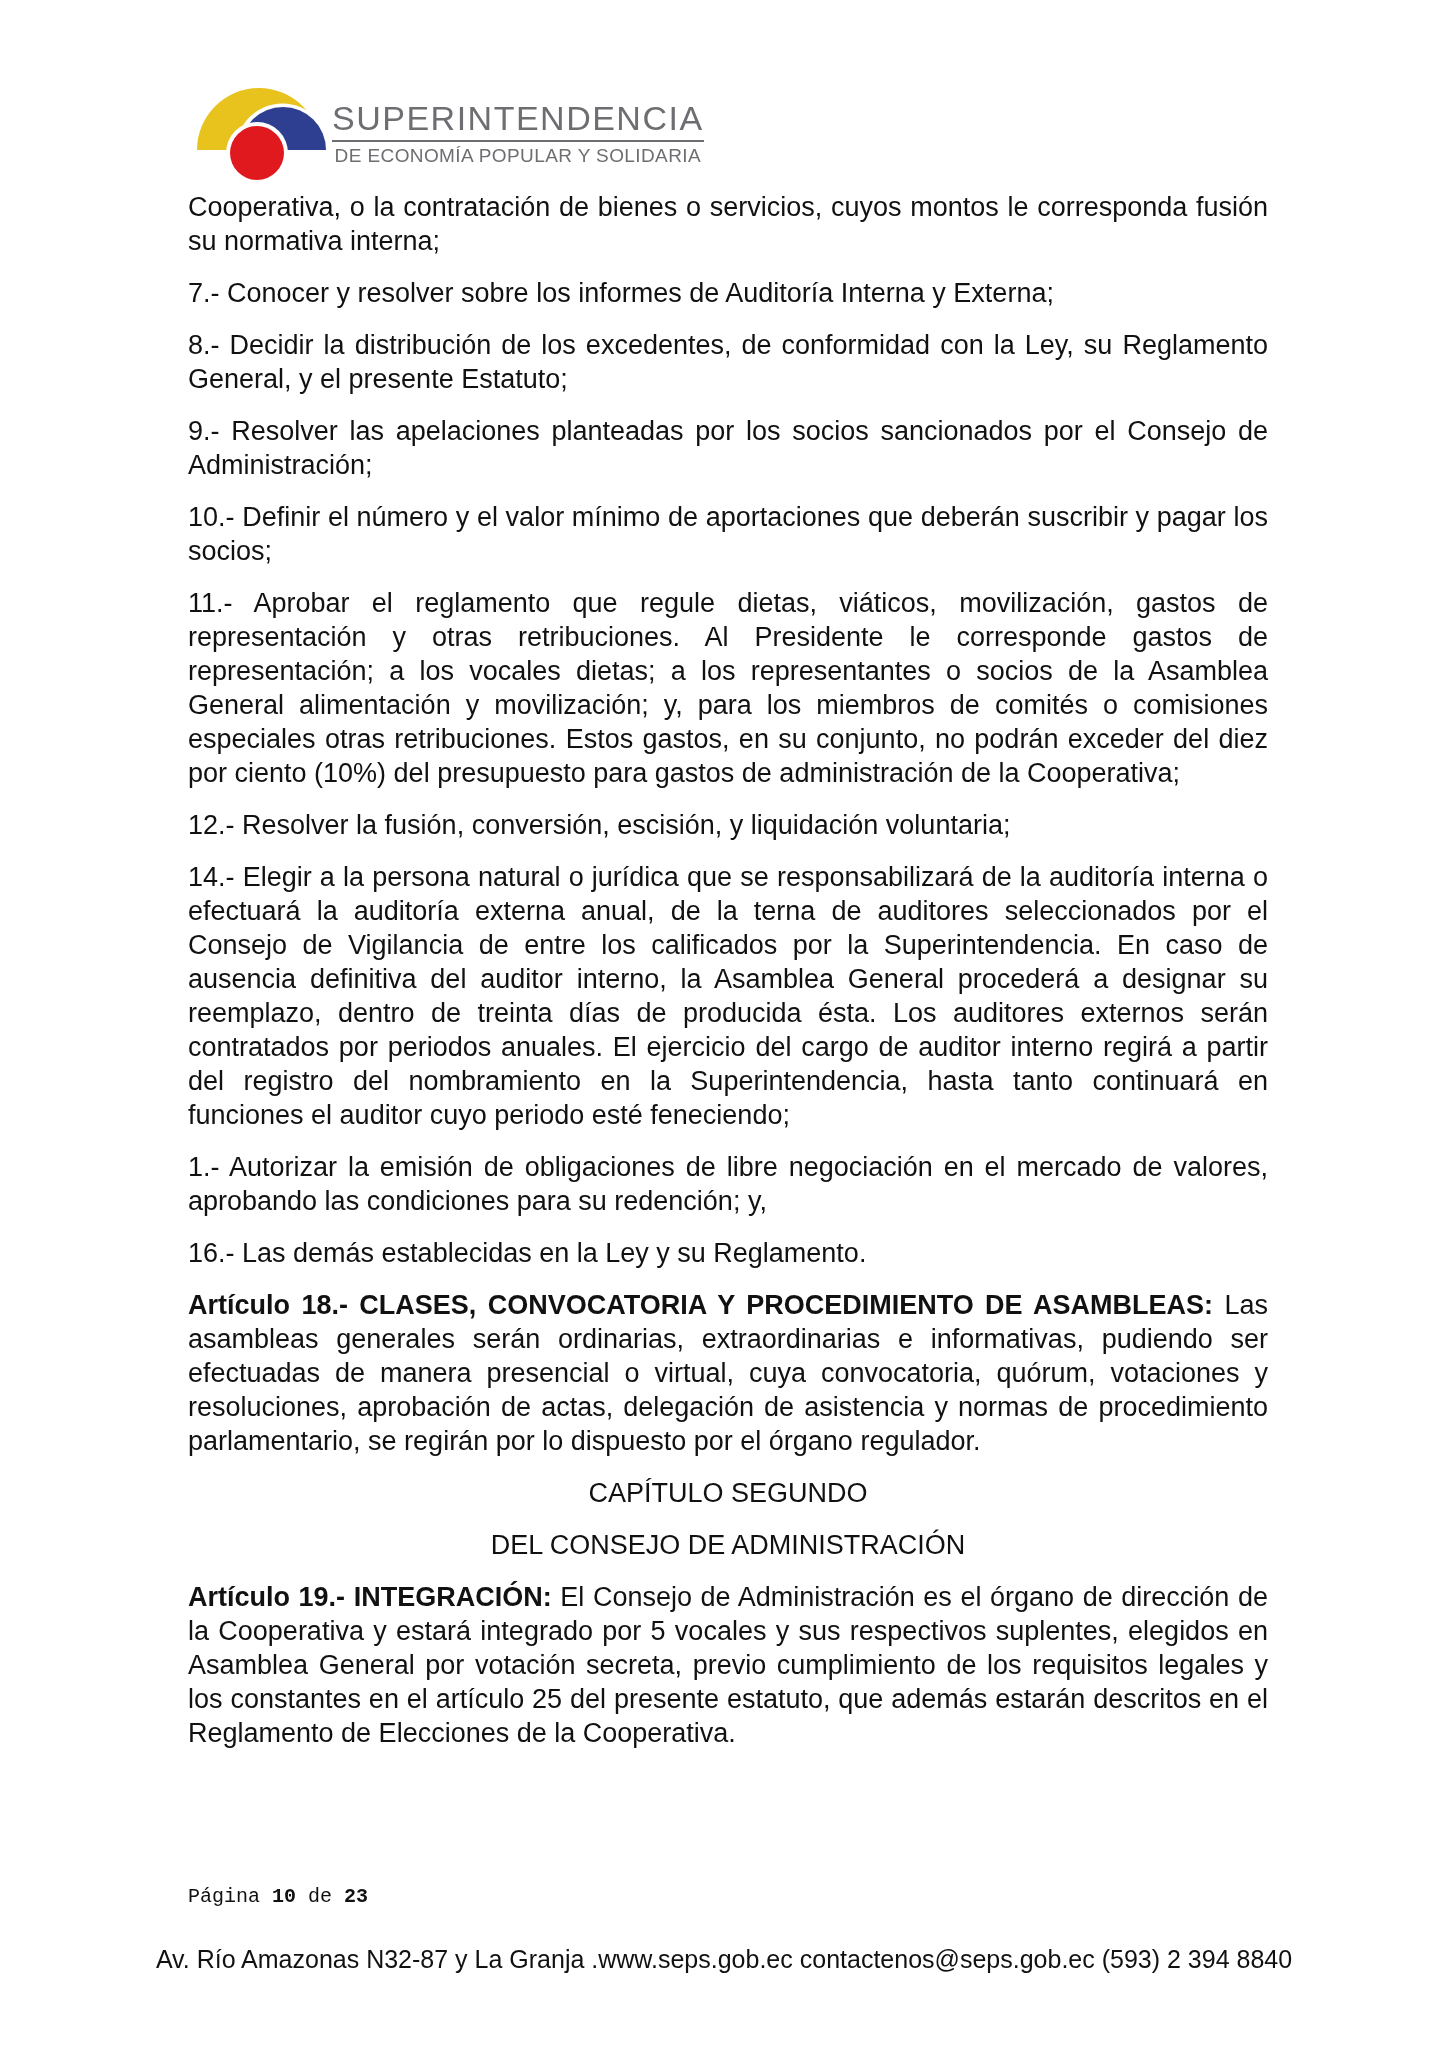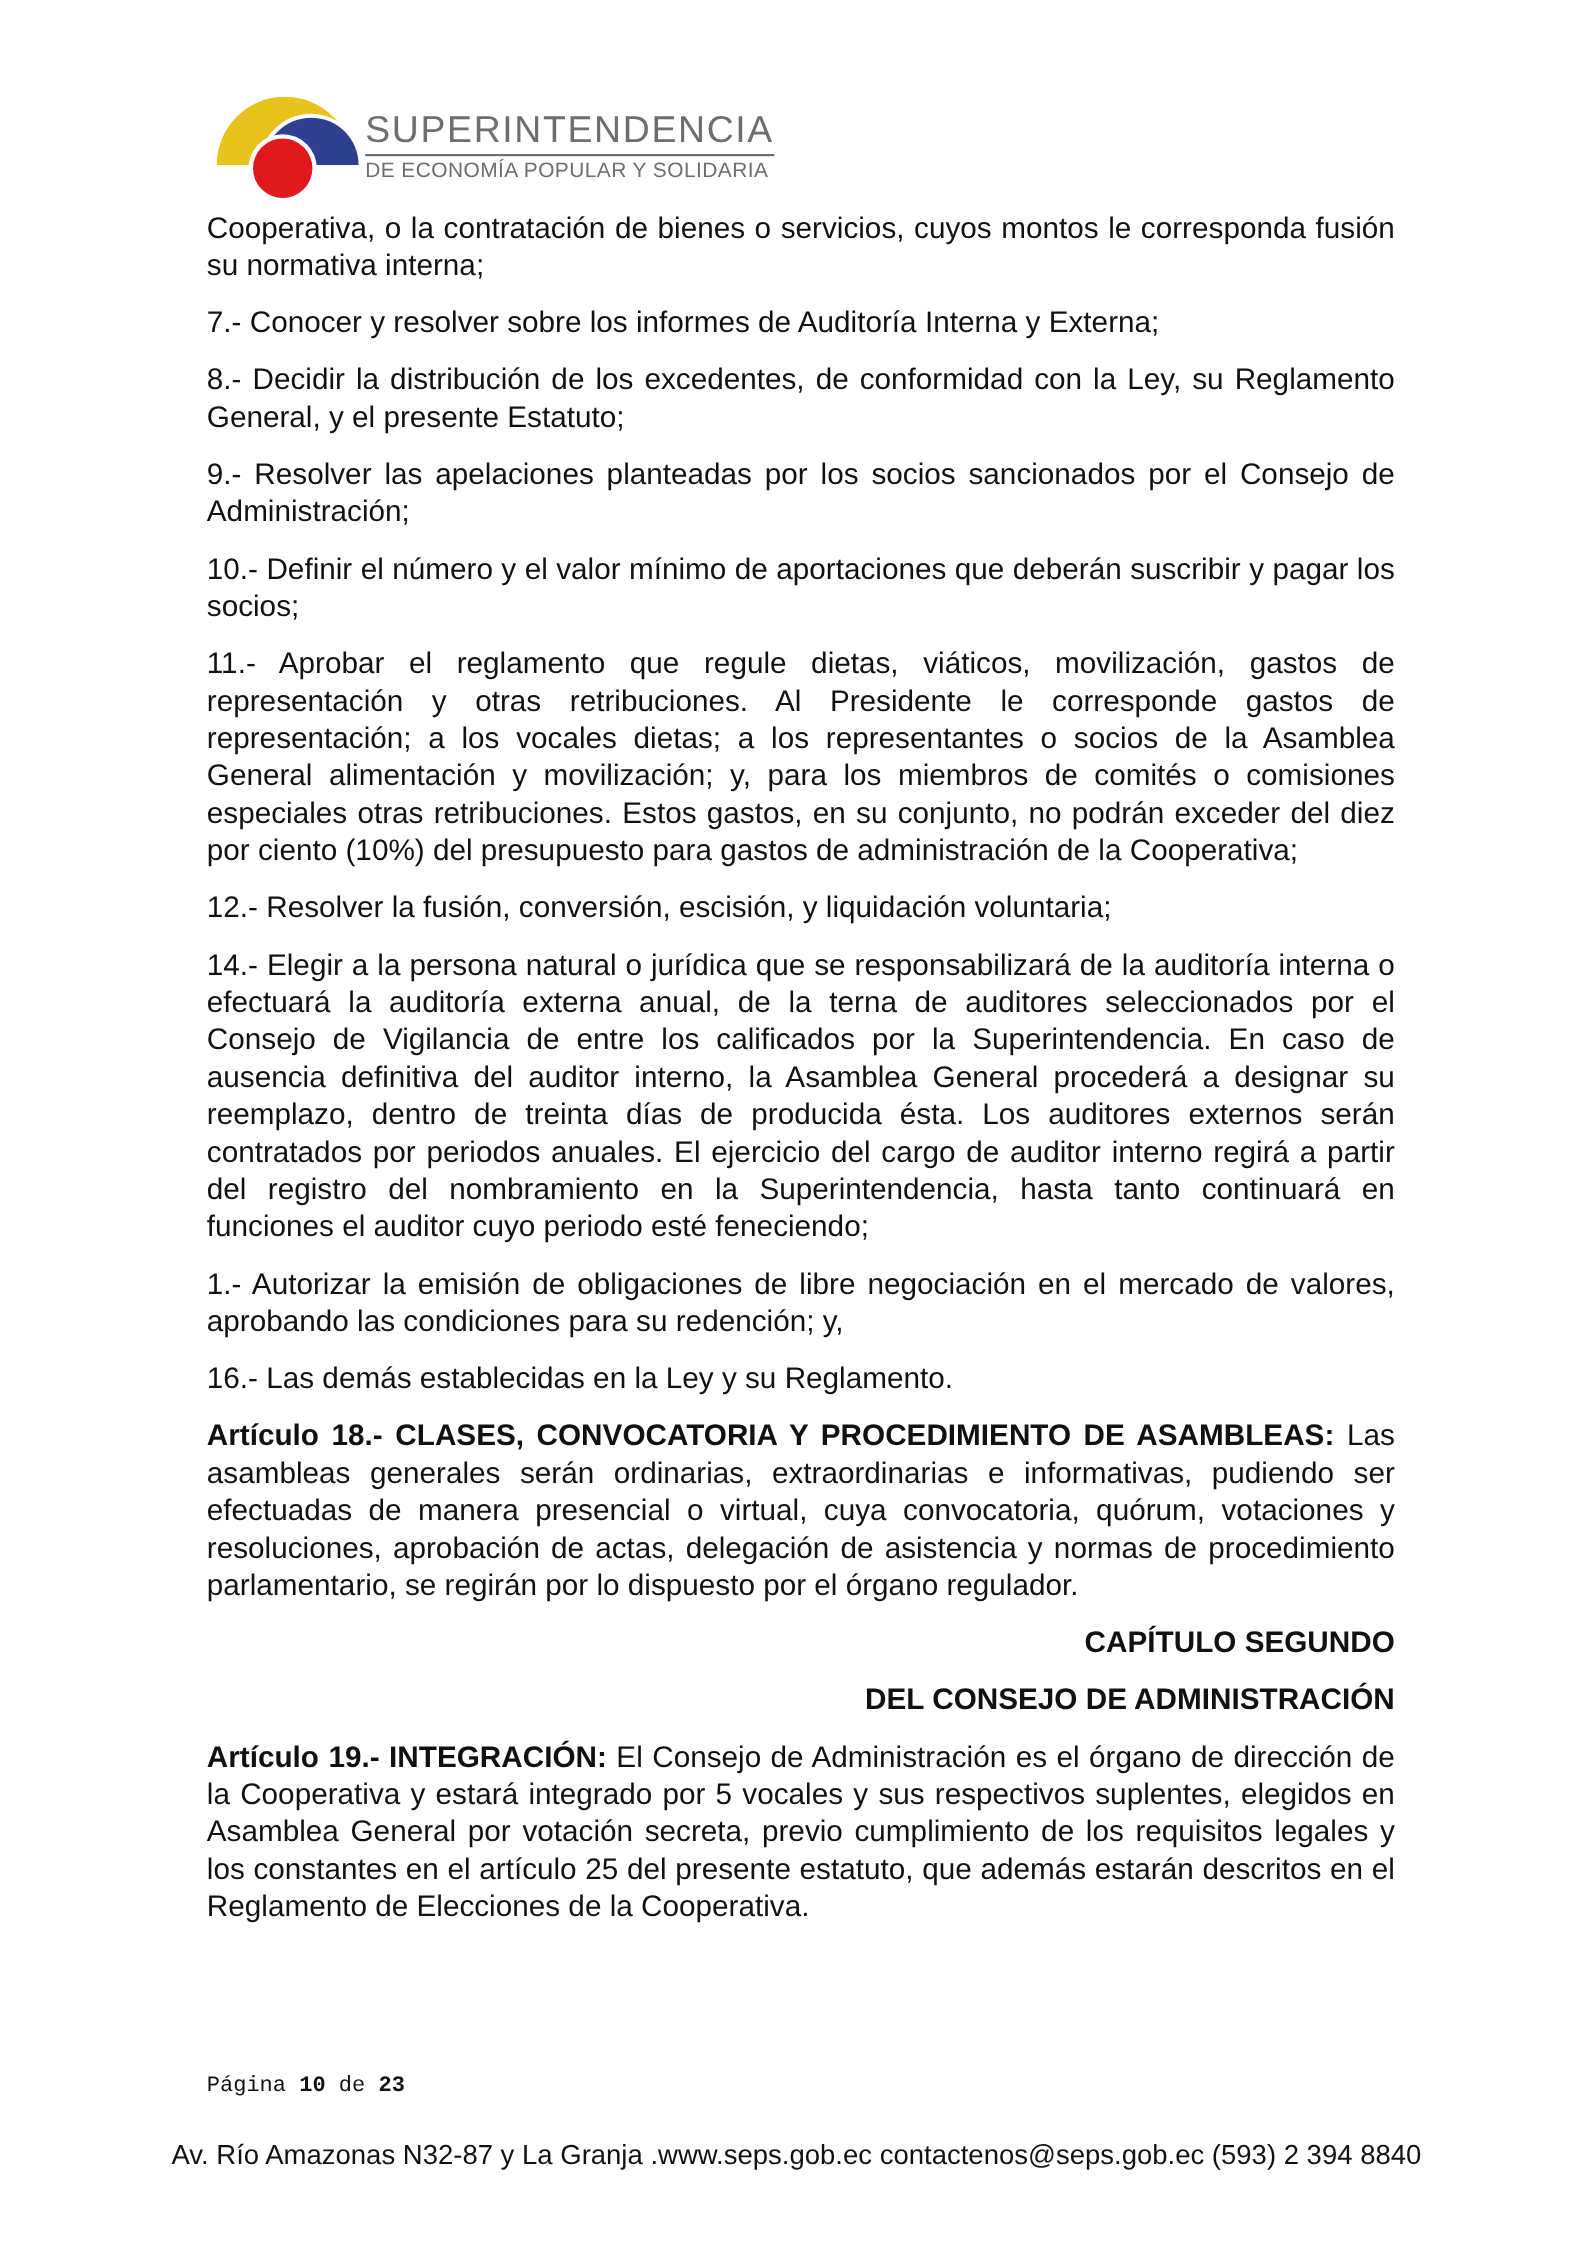--- a/index.html
+++ b/index.html
@@ -7,21 +7,21 @@
     position: relative;
     width: 1448px;
     height: 2048px;
     background: #ffffff;
     overflow: hidden;
     font-family: "Liberation Sans", "DejaVu Sans", sans-serif;
     color: #111111;
   }
 
   
-  .letterhead { position: absolute; top: 0; left: 0; width: 100%; height: 190px; }
+  .letterhead { position: absolute; top: 0; left: 0; width: 100%; height: 190px; text-align: center; }
   .logo-mark { position: absolute; left: 197px; top: 88px; width: 132px; height: 94px; }
   .logo-text { position: absolute; left: 332px; top: 100px; color: #6d6e71; }
   .logo-title {
     display: inline-block;
     font-size: 34px;
     line-height: 36px;
     letter-spacing: 1.5px;
     font-weight: 400;
     border-bottom: 2px solid #6d6e71;
     padding-bottom: 4px;
@@ -38,22 +38,22 @@
   .body-text {
     position: absolute;
     left: 188px;
     top: 190px;
     width: 1080px;
     font-size: 27px;
     line-height: 34px;
   }
   .body-text p { margin: 0 0 18px 0; text-align: justify; }
   .body-text p.center-heading {
-    text-align: right;
-    font-weight: bold;
+    text-align: center;
+    font-weight: normal;
   }
   .body-text .lead { font-weight: bold; }
 
   
   .page-number {
     position: absolute;
     left: 188px;
     top: 1880px;
     width: 1080px;
     text-align: left;

